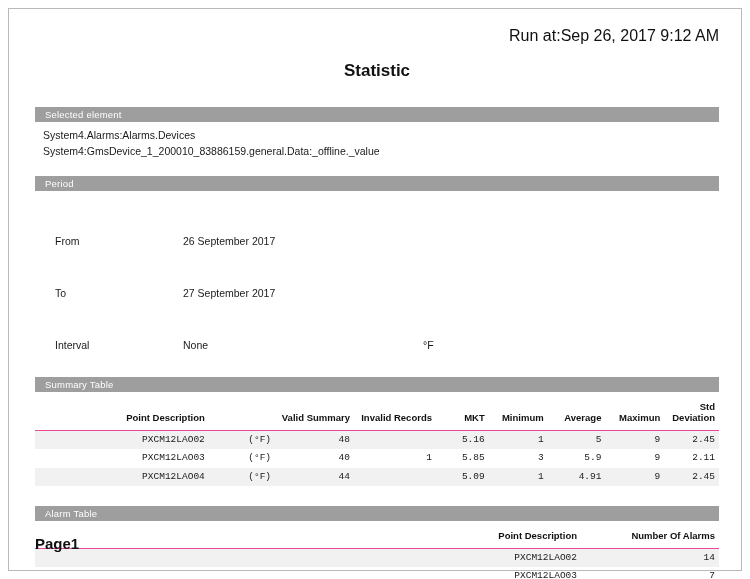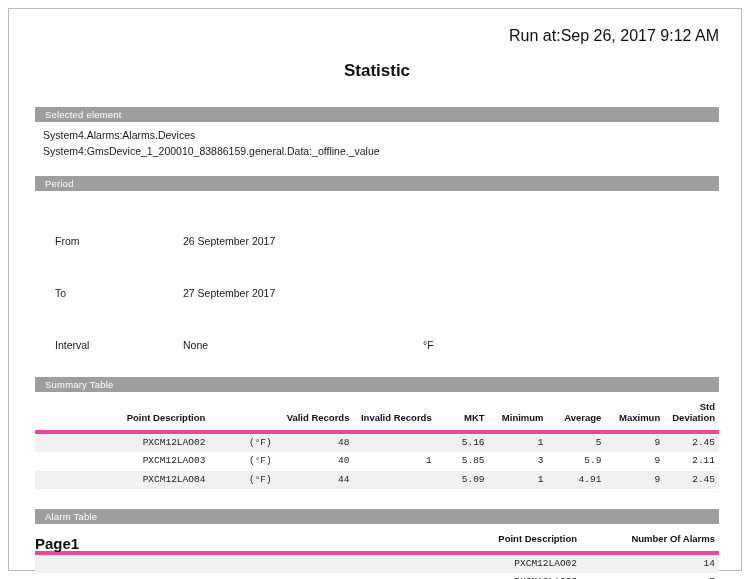--- a/index.html
+++ b/index.html
@@ -96,21 +96,21 @@
   table.data {
     width: 100%;
     border-collapse: collapse;
     font-size: 9.5px;
   }
   table.data th {
     font-weight: bold;
     color: #111111;
     padding: 4px 4px 6px 4px;
     vertical-align: bottom;
-    border-bottom: 4px solid #ec4899;
+    border-bottom: 1px solid #ec4899;
     line-height: 1.15;
   }
   table.data td {
     padding: 3px 4px;
     color: #1a1a1a;
     line-height: 1.3;
     font-family: Liberation Mono, monospace;
   }
   table.data tbody tr.alt {
     background: #f1f1f1;
@@ -174,21 +174,21 @@
 
       <div class="spacer-lg"></div>
 
       <div class="section-bar">Summary Table</div>
       <div class="summary-wrap">
         <table class="data">
           <thead>
             <tr>
               <th class="ta-l pt-name" style="width:200px">Point Description</th>
               <th class="ta-l" style="width:70px"></th>
-              <th class="ta-r" style="width:80px">Valid Records</th>
+              <th class="ta-r" style="width:80px">Valid Summary</th>
               <th class="ta-l" style="width:86px">Invalid Records</th>
               <th class="ta-r" style="width:52px">MKT</th>
               <th class="ta-r" style="width:54px">Minimum</th>
               <th class="ta-r" style="width:54px">Average</th>
               <th class="ta-r" style="width:54px">Maximun</th>
               <th class="ta-r" style="width:48px">Std Deviation</th>
             </tr>
           </thead>
           <tbody>
             <tr class="alt">

